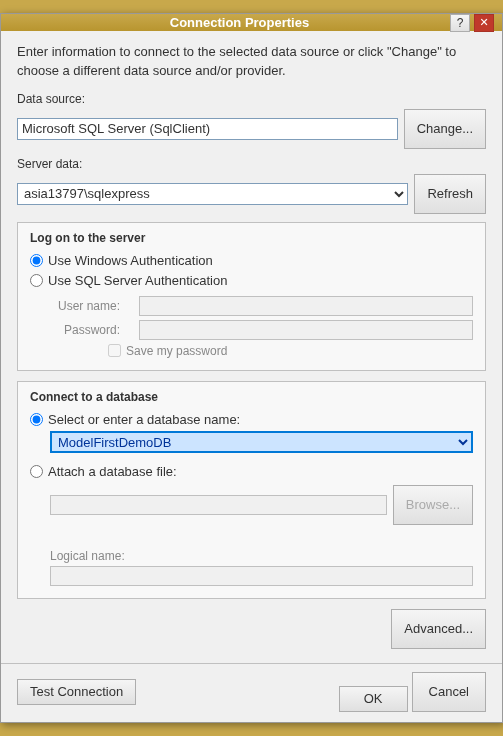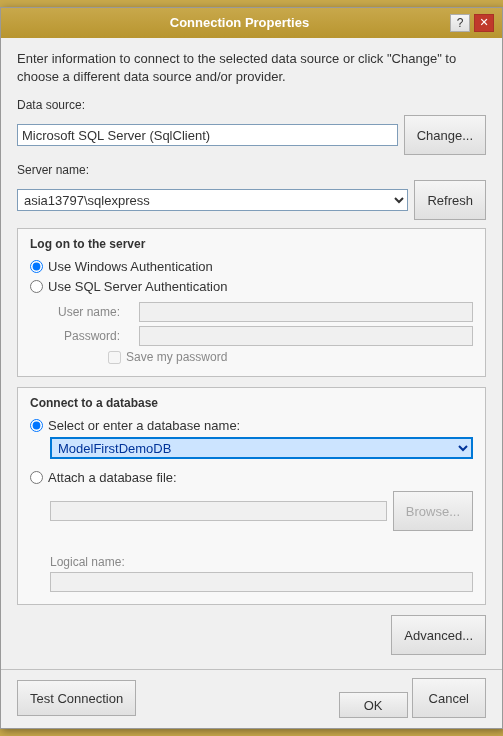--- a/index.html
+++ b/index.html
@@ -17,21 +17,21 @@
       background: #f0f0f0;
       border: 1px solid #999;
       box-shadow: 2px 2px 8px rgba(0,0,0,0.4);
     }
     .title-bar {
       background: linear-gradient(to bottom, #c8a84b, #b8952f);
       display: flex;
       align-items: center;
       justify-content: space-between;
       padding: 6px 8px;
-      height: 30px;
+      height: 17px;
     }
     .title-bar-title {
       color: #fff;
       font-weight: bold;
       font-size: 13px;
       flex: 1;
       text-align: center;
     }
     .title-bar-controls {
       display: flex;
@@ -264,21 +264,21 @@
     .btn-cancel {
       height: 40px;
       padding: 0 16px;
       background: linear-gradient(to bottom, #f5f5f5, #e0e0e0);
       border: 1px solid #adadad;
       cursor: pointer;
       font-size: 13px;
       color: #333;
     }
     .btn-test {
-      height: 36px;
+      height: 26px;
       padding: 0 12px;
       background: linear-gradient(to bottom, #f5f5f5, #e0e0e0);
       border: 1px solid #adadad;
       cursor: pointer;
       font-size: 13px;
       color: #333;
     }
     .help-btn {
       width: 20px;
       height: 18px;
@@ -311,21 +311,21 @@
 
     <div class="field-group">
       <label class="field-label">Data source:</label>
       <div class="field-row">
         <input class="text-input" type="text" readonly="" value="Microsoft SQL Server (SqlClient)" style="">
         <button class="btn">Change...</button>
       </div>
     </div>
 
     <div class="field-group">
-      <label class="field-label">Server name:</label>
+      <label class="field-label">Server data:</label>
       <div class="field-row">
         <select class="select-input">
           <option>asia13797\sqlexpress</option>
         </select>
         <button class="btn">Refresh</button>
       </div>
     </div>
 
     <div class="section-box">
       <div class="section-title">Log on to the server</div>

